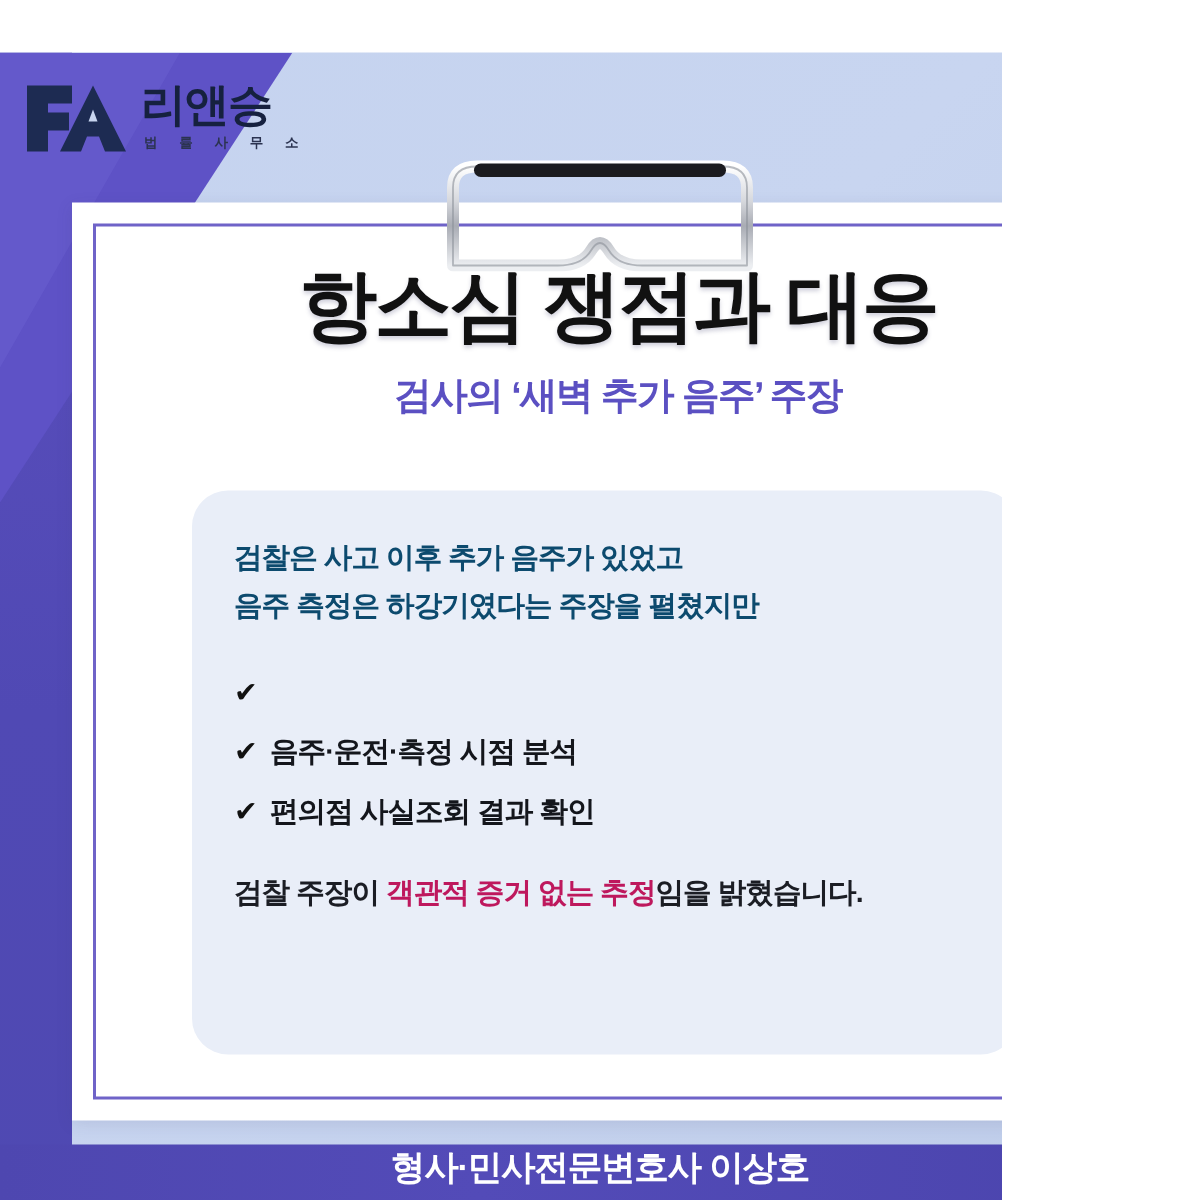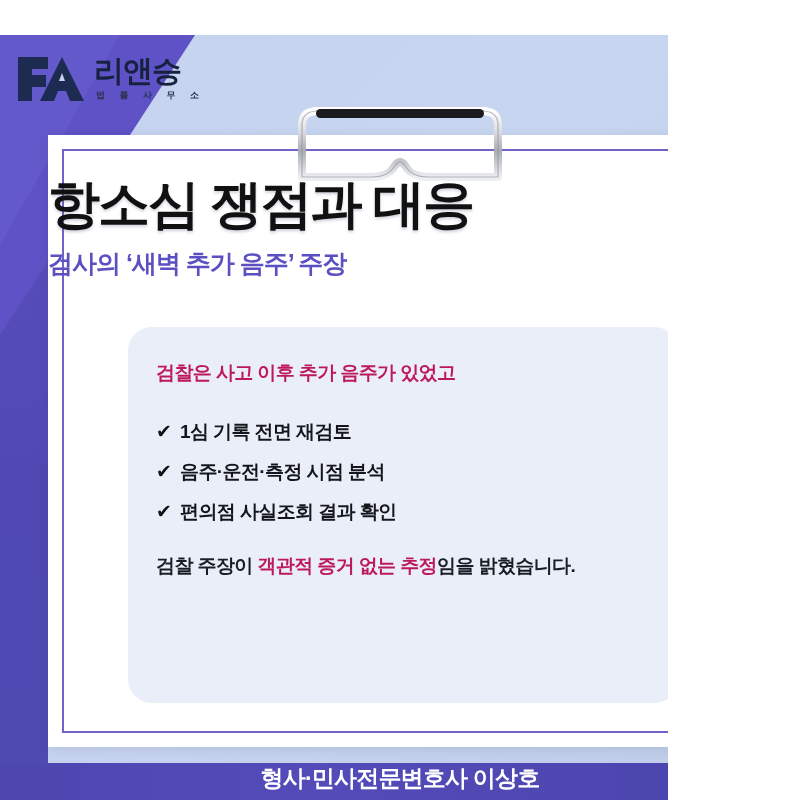--- a/index.html
+++ b/index.html
@@ -76,22 +76,22 @@
     font-size:30px; font-weight:900; color:#16213f;
     letter-spacing:-1px; line-height:1.05;
   }
   .logo-sub {
     font-size:9px; font-weight:700; color:#2b3350;
     letter-spacing:6px; margin-top:2px; margin-left:2px;
   }
 
   
   .headline {
-    position:absolute; left:48px; top:140px; width:704px;
-    text-align:left; z-index:5;
+    position:absolute; left:60px; top:140px; width:704px;
+    text-align:center; z-index:5;
   }
   .title {
     font-size:52px; font-weight:900; color:#111111;
     letter-spacing:-2px; line-height:1.12;
     text-shadow:0 2px 3px rgba(90,90,130,.28);
   }
   .subtitle {
     margin-top:14px;
     font-size:25px; font-weight:700; color:#5b50c2;
     letter-spacing:-1px;
@@ -101,21 +101,21 @@
   .panel {
     position:absolute;
     left:128px; top:292px;
     width:550px; height:376px;
     background:#e9eef8;
     border-radius:24px;
     padding:30px 28px 26px 28px;
     z-index:5;
   }
   .para {
-    font-size:19px; font-weight:700; color:#be185d;
+    font-size:19px; font-weight:700; color:#0c4a6e;
     line-height:1.68; letter-spacing:-.6px;
   }
   .checklist { margin-top:30px; }
   .check-item {
     display:flex; align-items:baseline;
     font-size:19px; font-weight:700; color:#14161c;
     letter-spacing:-.6px; margin-bottom:14px;
   }
   .check-mark {
     flex:none; width:24px;
@@ -185,26 +185,26 @@
 
   <div class="headline">
     <div class="title">항소심 쟁점과 대응</div>
     <div class="subtitle">검사의 ‘새벽 추가 음주’ 주장</div>
   </div>
 
   <div class="panel">
 
     <div class="para">
       <div>검찰은 사고 이후 추가 음주가 있었고</div>
+      <div>음주 측정은 하강기였다는 주장을 펼쳤지만</div>
     </div>
 
     <div class="checklist">
       <div class="check-item">
         <span class="check-mark">✔</span>
-        <span>1심 기록 전면 재검토</span>
       </div>
       <div class="check-item">
         <span class="check-mark">✔</span>
         <span>음주·운전·측정 시점 분석</span>
       </div>
       <div class="check-item">
         <span class="check-mark">✔</span>
         <span>편의점 사실조회 결과 확인</span>
       </div>
     </div>

